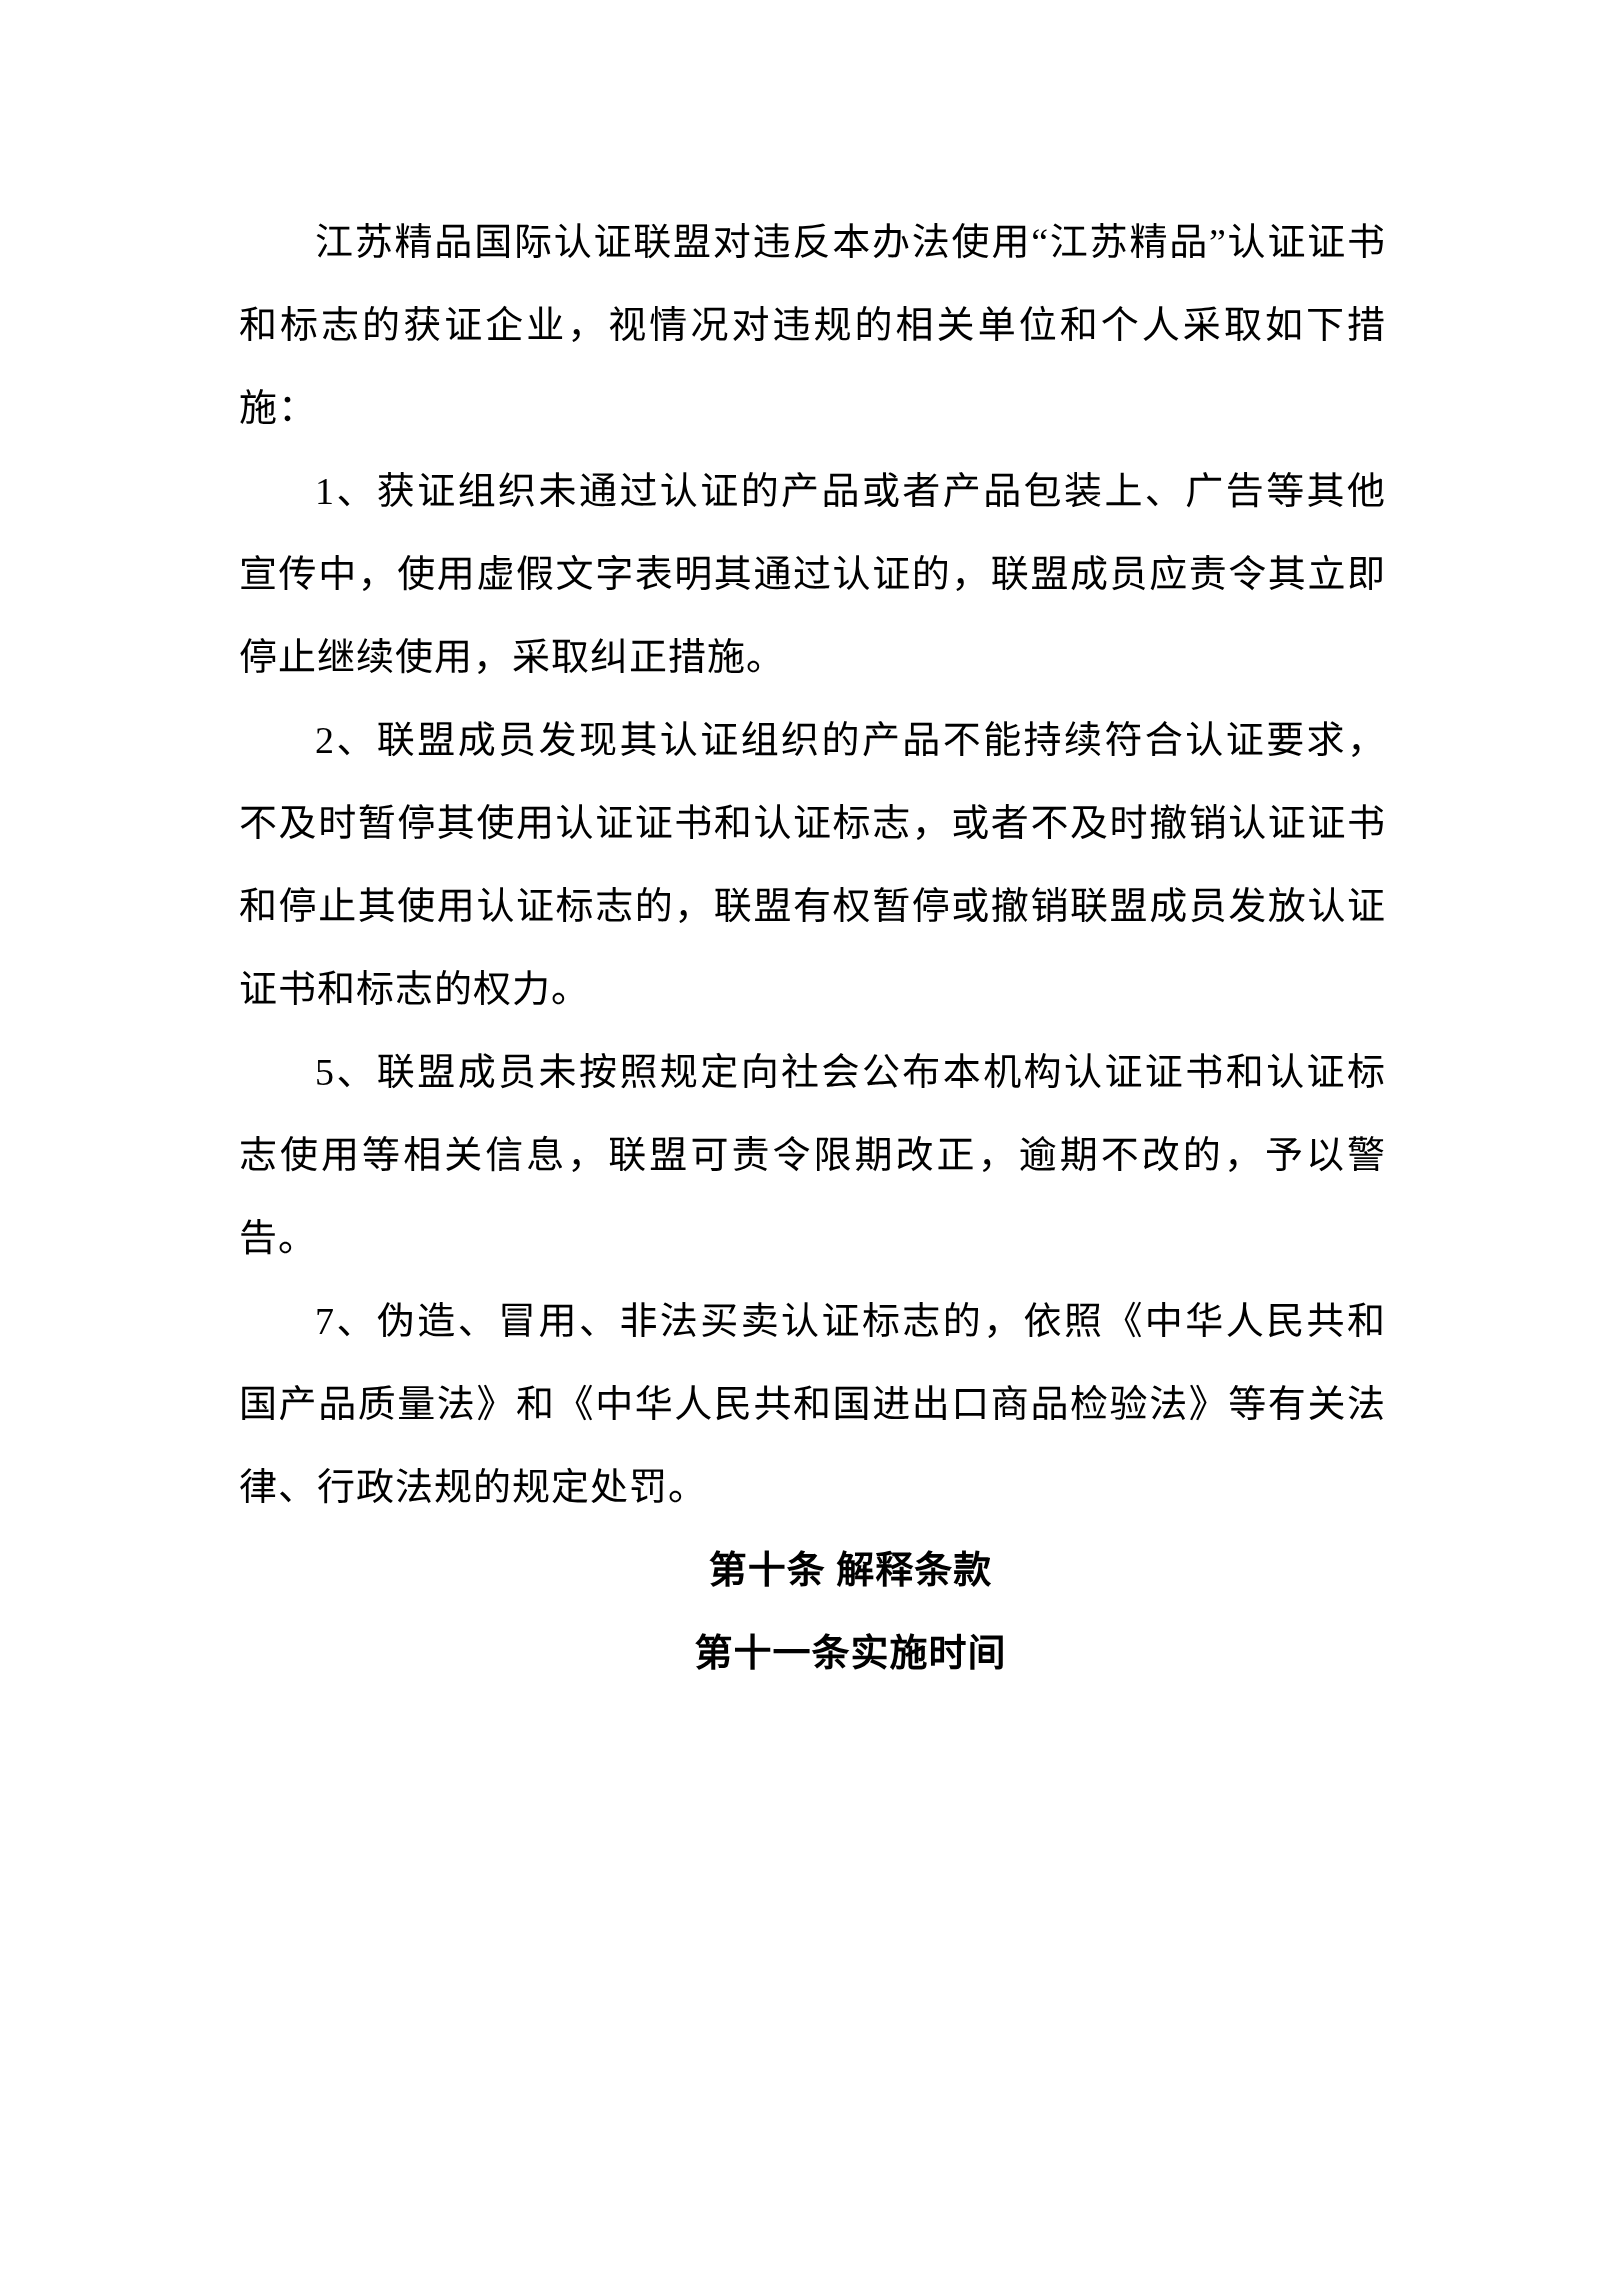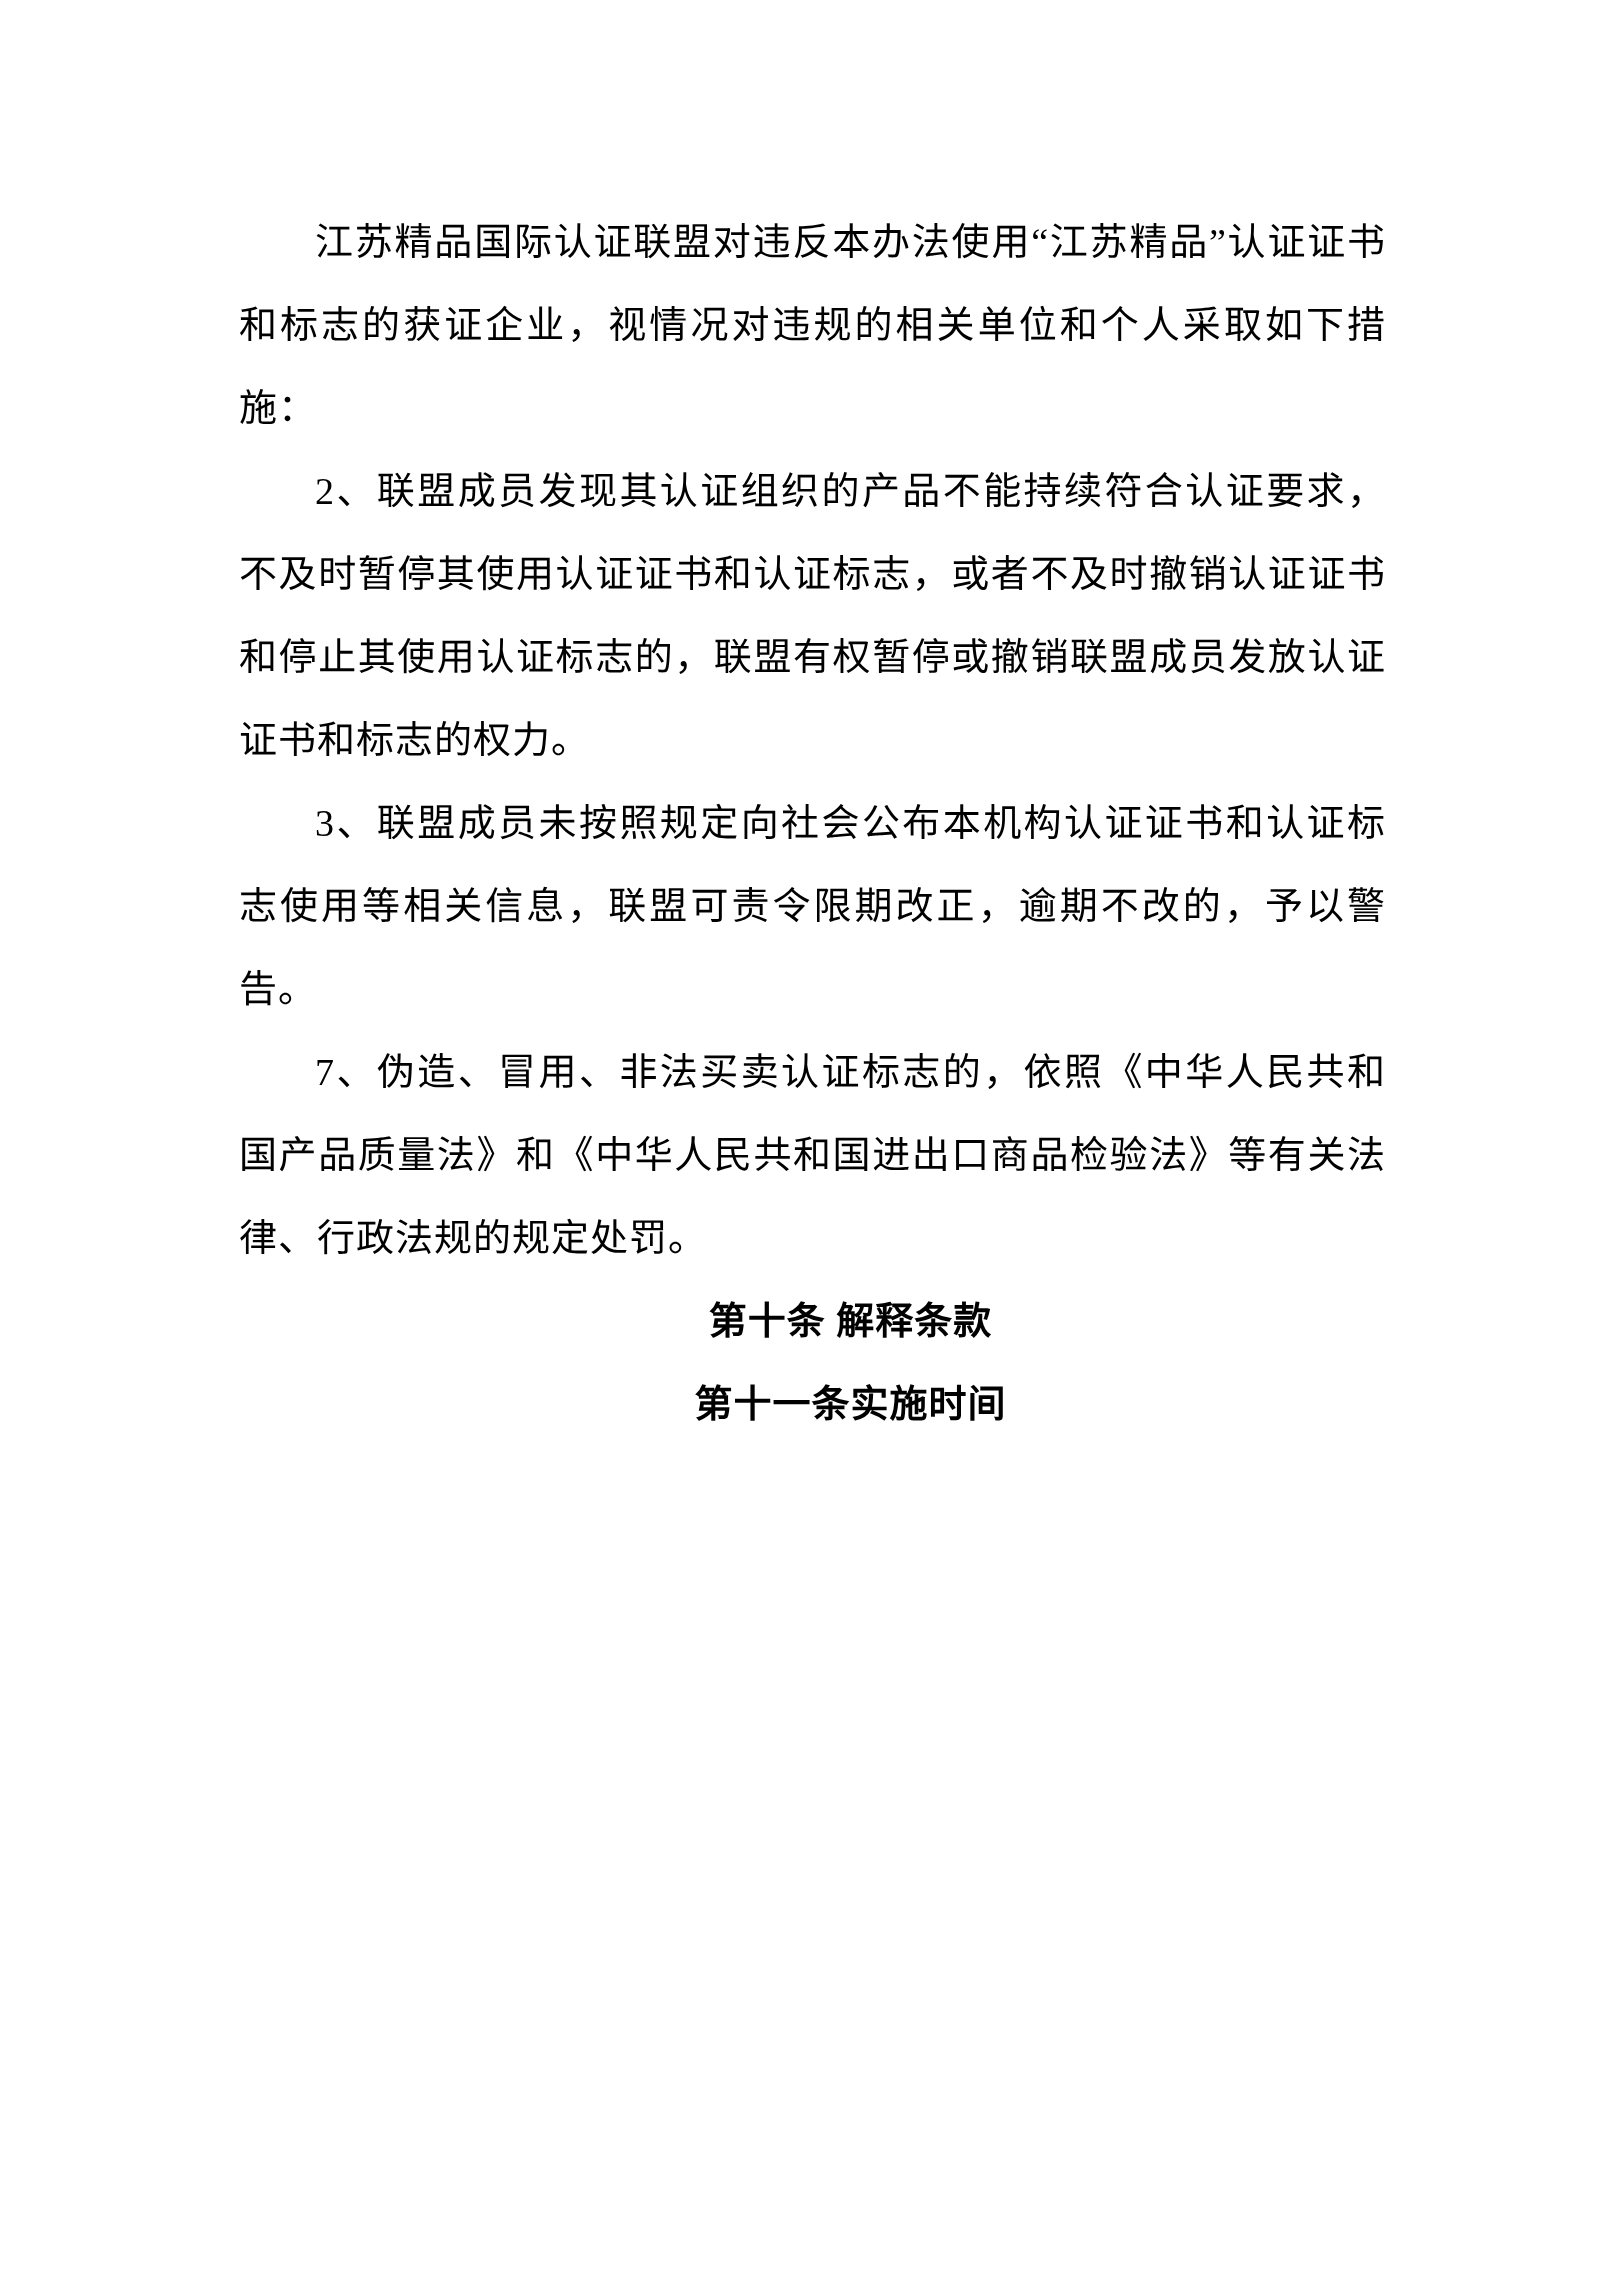--- a/index.html
+++ b/index.html
@@ -42,20 +42,21 @@
     font-weight: bold;
     text-align: center;
   }
 </style>
 </head>
 <body>
 
 <div class="page">
   <div class="doc-text">
     <p class="body">江苏精品国际认证联盟对违反本办法使用“江苏精品”认证证书和标志的获证企业，视情况对违规的相关单位和个人采取如下措施：</p>
+    <p class="body">1、获证组织未通过认证的产品或者产品包装上、广告等其他宣传中，使用虚假文字表明其通过认证的，联盟成员应责令其立即停止继续使用，采取纠正措施。</p>
     <p class="body">2、联盟成员发现其认证组织的产品不能持续符合认证要求，不及时暂停其使用认证证书和认证标志，或者不及时撤销认证证书和停止其使用认证标志的，联盟有权暂停或撤销联盟成员发放认证证书和标志的权力。</p>
-    <p class="body">3、联盟成员未按照规定向社会公布本机构认证证书和认证标志使用等相关信息，联盟可责令限期改正，逾期不改的，予以警告。</p>
+    <p class="body">5、联盟成员未按照规定向社会公布本机构认证证书和认证标志使用等相关信息，联盟可责令限期改正，逾期不改的，予以警告。</p>
     <p class="body">7、伪造、冒用、非法买卖认证标志的，依照《中华人民共和国产品质量法》和《中华人民共和国进出口商品检验法》等有关法律、行政法规的规定处罚。</p>
     <p class="heading">第十条 解释条款</p>
     <p class="heading">第十一条实施时间</p>
   </div>
 </div>
 
 
 </body></html>

